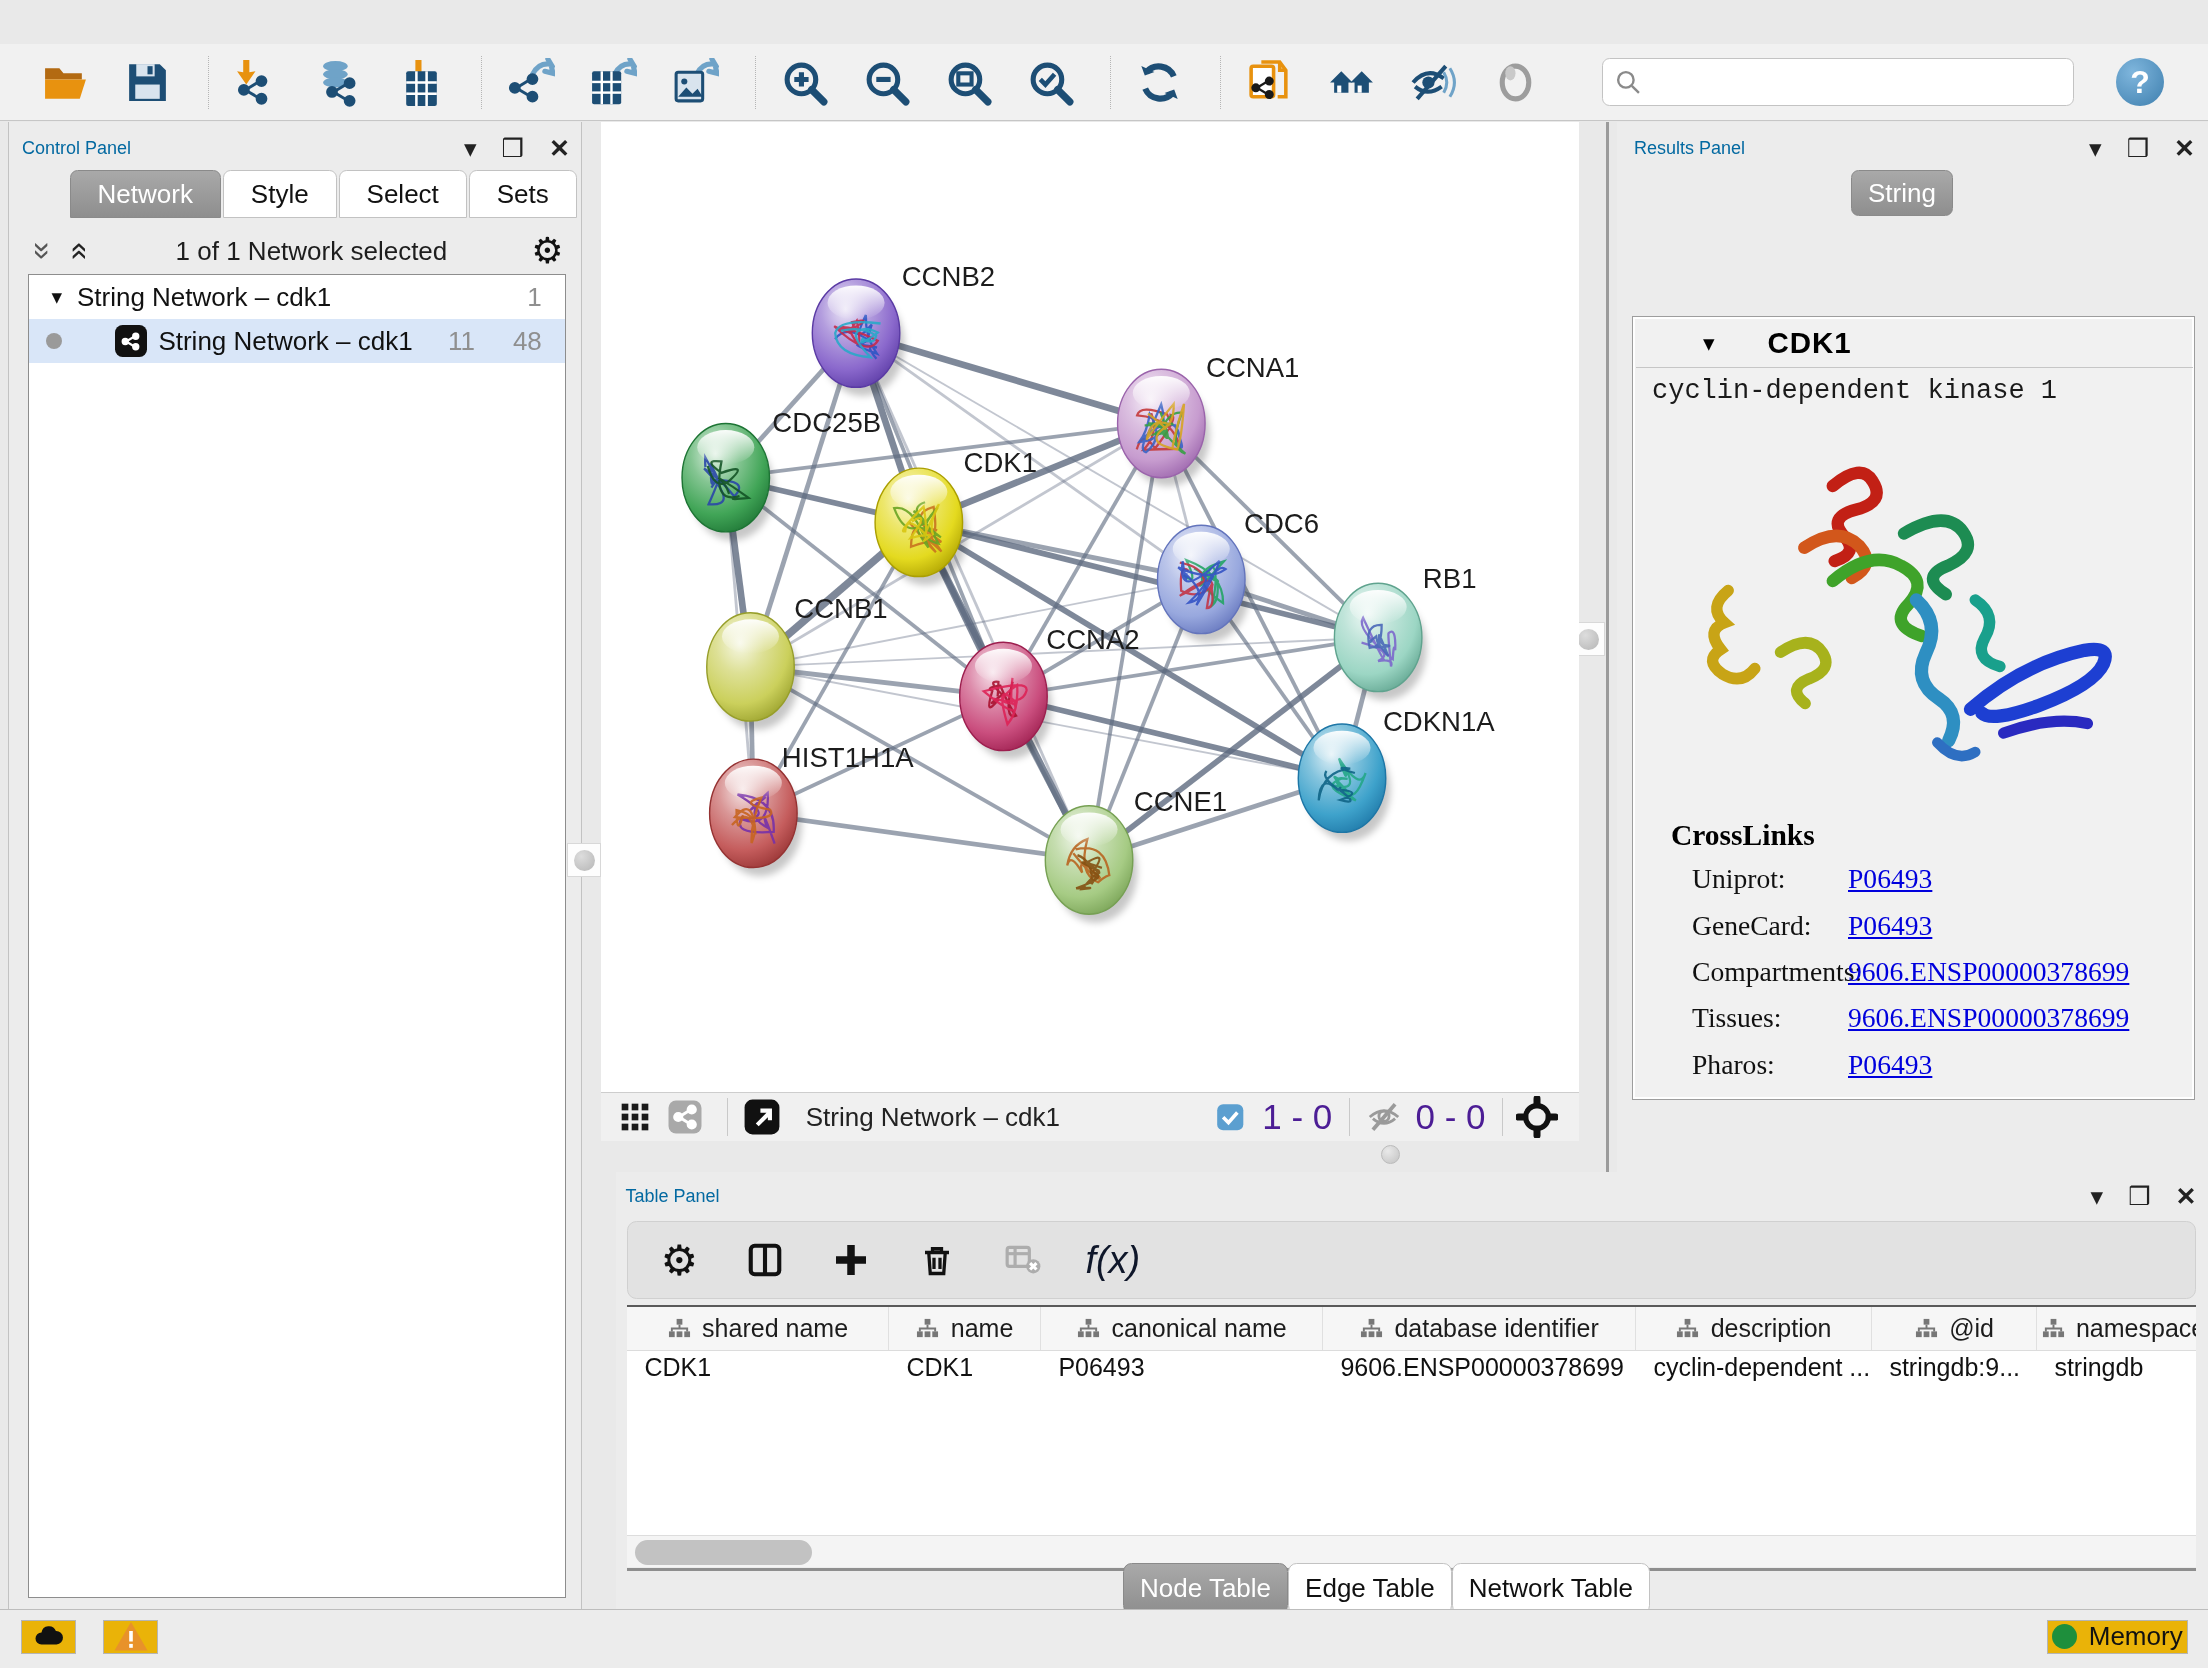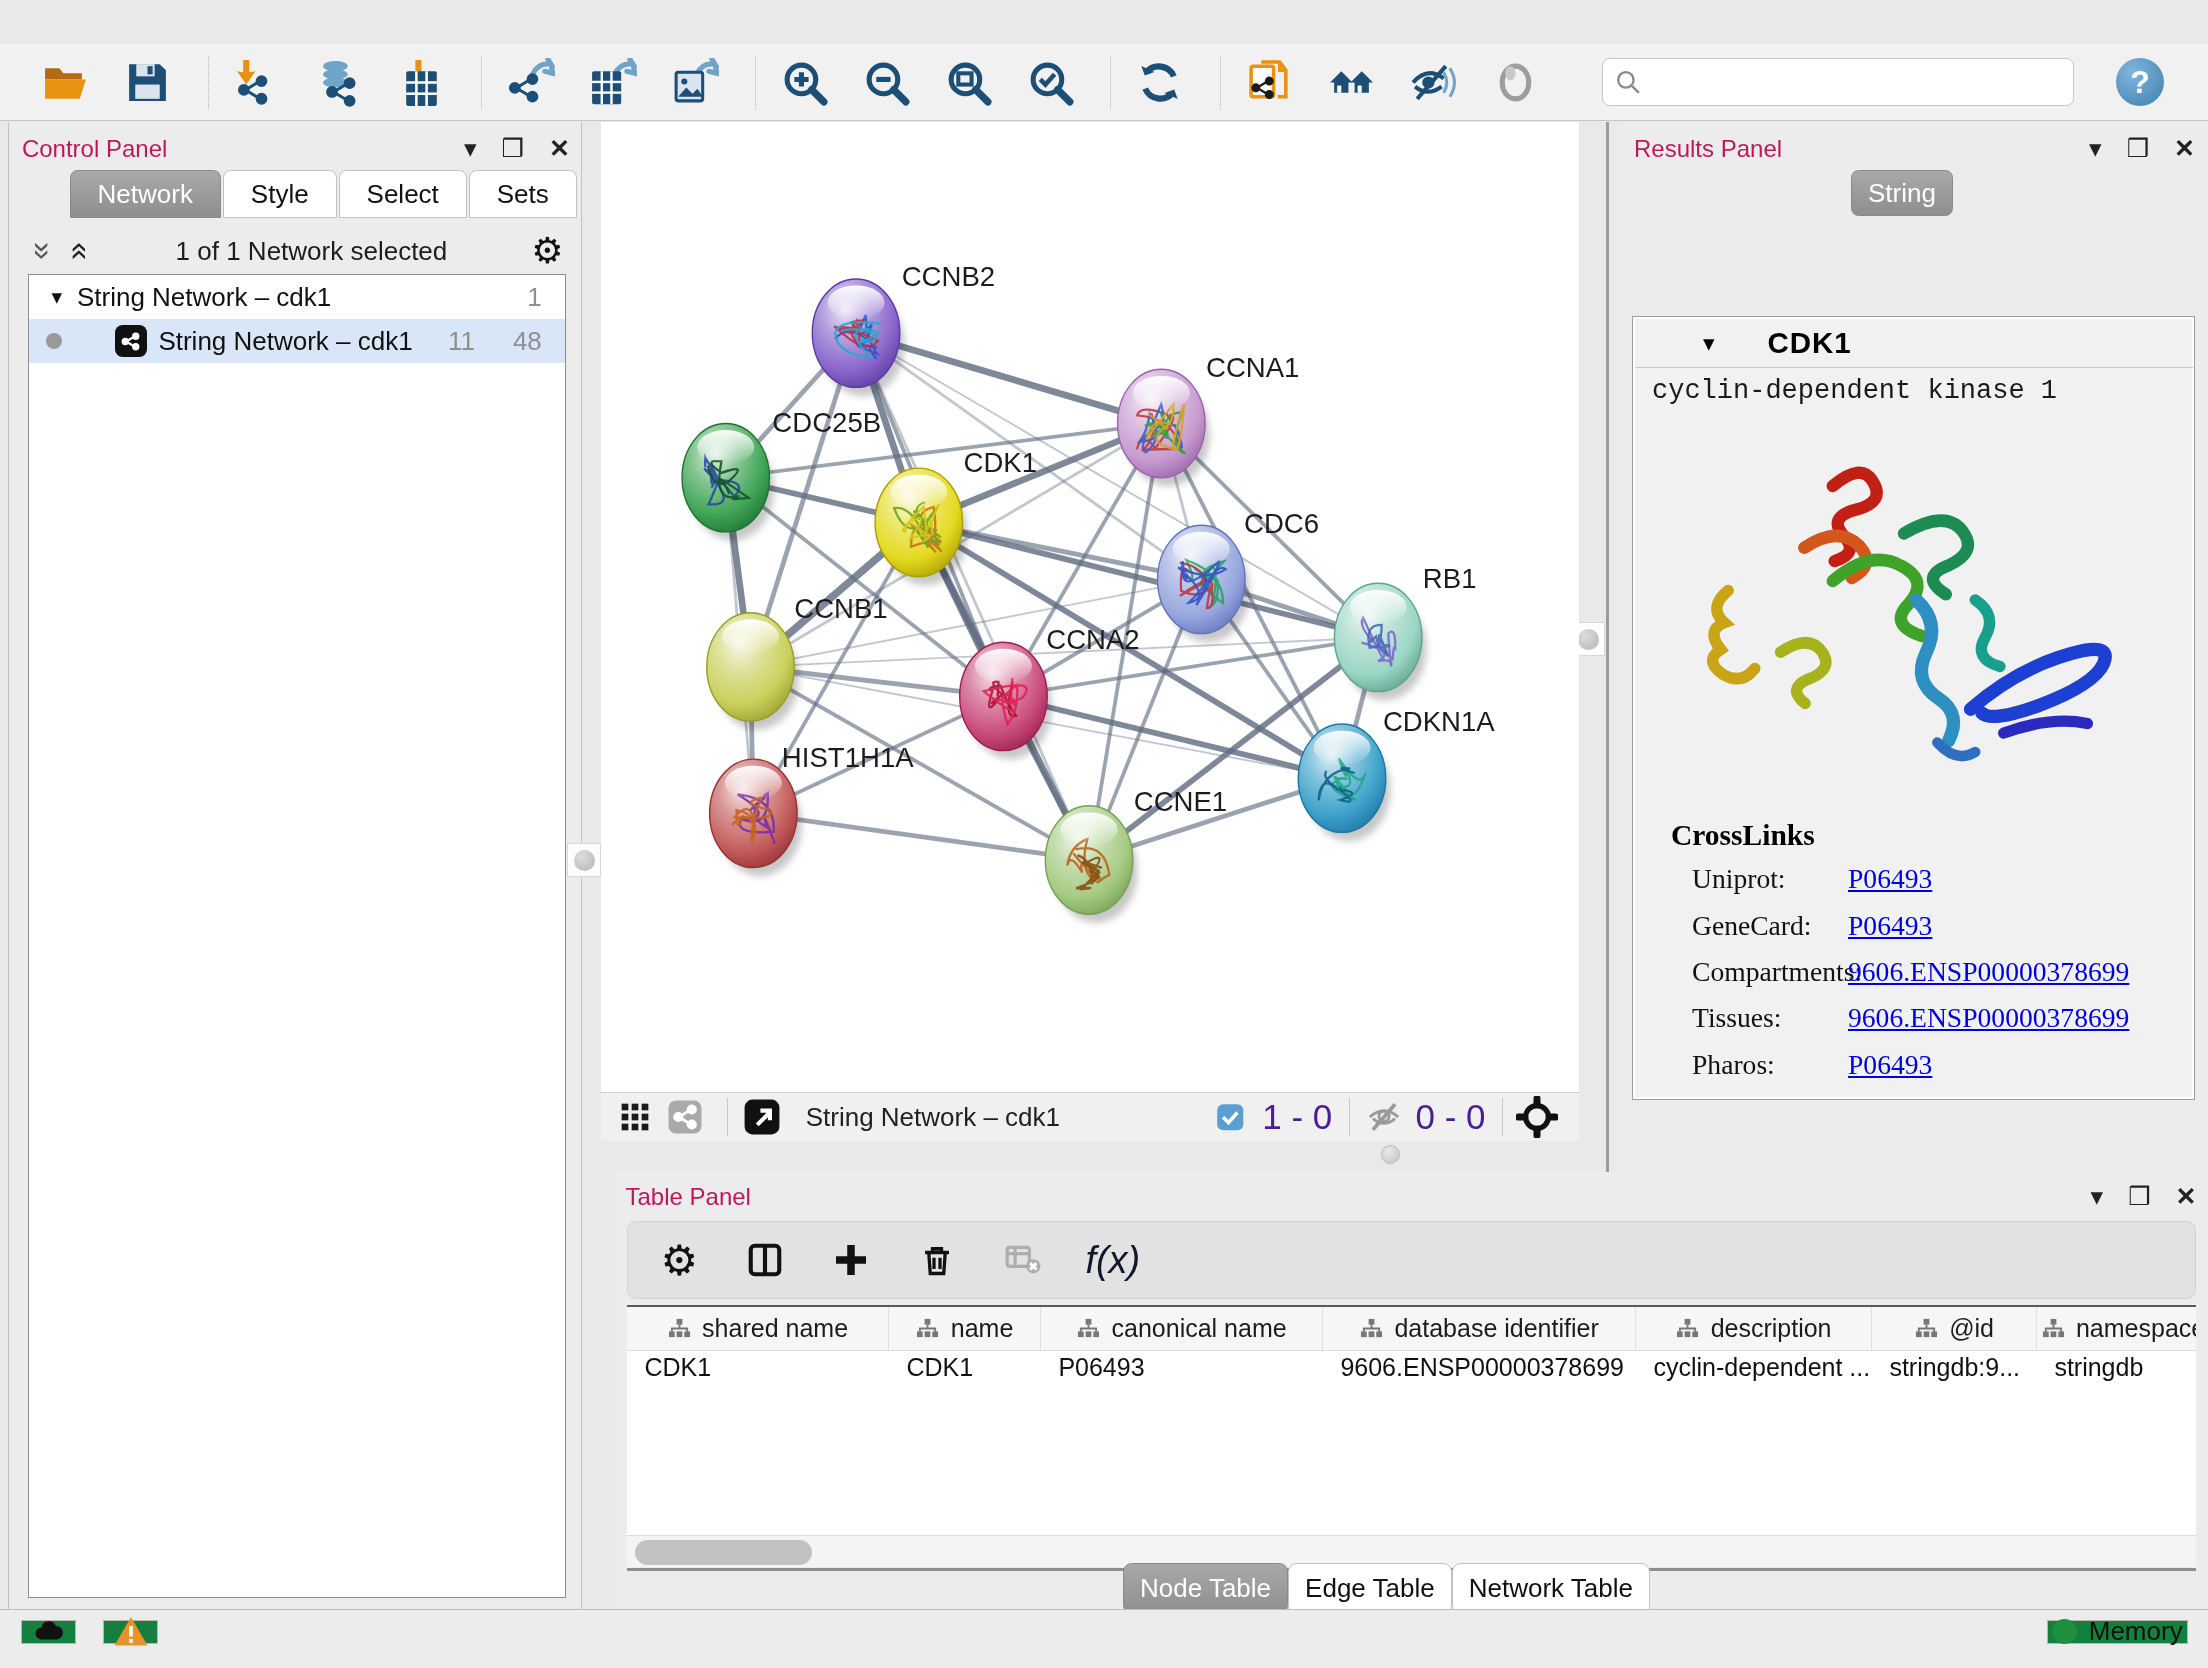--- a/index.html
+++ b/index.html
@@ -24,21 +24,21 @@
   .tb-btn svg{width:49px;height:49px;}
   .tb-sep{width:0;height:53px;border-left:1.9px dotted #b5b5b5;margin:0 19px 0 7.6px;flex:0 0 auto;}
   #search-wrap{margin-left:34px;width:472px;height:48px;background:#fff;border:1px solid #c3c3c3;
     border-radius:7.6px;display:flex;align-items:center;padding-left:11.4px;flex:0 0 auto;}
   #search-input{border:none;outline:none;font-size:25px;width:399px;background:transparent;}
   #help-btn{margin-left:42px;width:48px;height:48px;border-radius:50%;
     background:radial-gradient(circle at 35% 30%,#7fb6dd,#3e7fae);color:#fff;font-size:32px;
     font-weight:bold;display:flex;align-items:center;justify-content:center;flex:0 0 auto;}
 
   
-  .panel-title{font-size:24px;color:#be185d;}
+  .panel-title{font-size:18px;color:#0369a1;}
   .panel-ctrl{display:flex;gap:25px;align-items:center;color:#222;}
   .panel-ctrl span{font-size:25px;line-height:1;}
   .tabbtn{height:46px;padding:0 16px;border:1px solid #c2c2c2;background:#fff;border-radius:7.6px;
     font-size:26px;display:flex;align-items:center;justify-content:center;color:#111;}
   .tabbtn.sel{background:linear-gradient(#a9a9a9,#8e8e8e);color:#fff;border-color:#8a8a8a;}
 
   
   #control-panel{left:7.6px;top:122px;width:574px;height:1489px;background:#ececec;
     border:1px solid #c2c2c2;border-top:none;}
   #cp-header{left:13.3px;top:7.6px;width:548px;height:38px;display:flex;justify-content:space-between;align-items:center;}
@@ -111,21 +111,21 @@
   #tp-datarow{display:flex;height:38px;}
   .td{font-size:25px;color:#111;padding:1.9px 0 0 17px;overflow:hidden;white-space:nowrap;flex:0 0 auto;}
   #tp-scroll{left:11.4px;top:363px;width:1569px;height:32px;background:#f4f4f4;border-top:1px solid #ddd;}
   #tp-thumb{left:7.6px;top:3.8px;width:177px;height:25px;border-radius:12.4px;background:#c2c2c2;}
   #tp-bottomline{left:11.4px;top:396px;width:1569px;height:2.9px;background:#8e8e8e;}
   #tp-tabs{left:507px;top:391px;display:flex;}
   #tp-tabs .tabbtn{border-radius:8.6px;margin-right:0;height:51px;}
 
   
   #statusbar{left:0;top:1609px;width:2208px;height:59px;background:#ececec;border-top:1.9px solid #bdbdbd;}
-  .sb-btn{top:9.5px;height:24px;background:#15803d;border:1.9px solid #b5b5b5;
+  .sb-btn{top:9.5px;height:34px;background:#eab308;border:1.9px solid #b5b5b5;
     display:flex;align-items:center;justify-content:center;}
   #memory-btn{left:2047px;width:141px;gap:11.4px;font-size:26px;color:#111;}
   #mem-dot{width:25px;height:25px;border-radius:50%;background:#1e8f3c;}
 </style>
 </head>
 <body>
 
 <div id="win">
 
 

